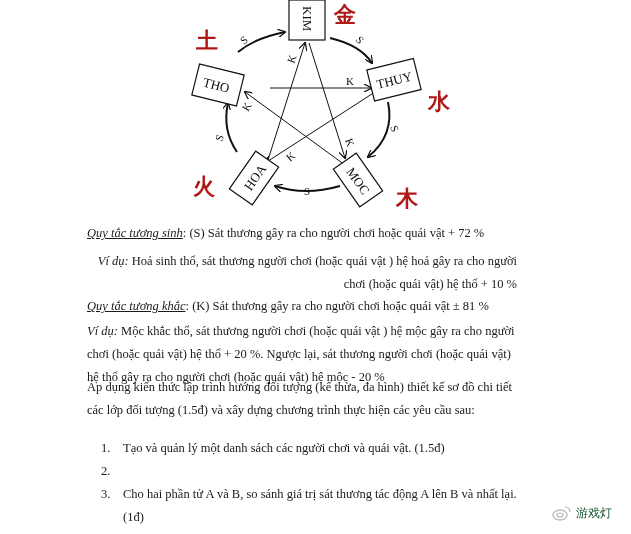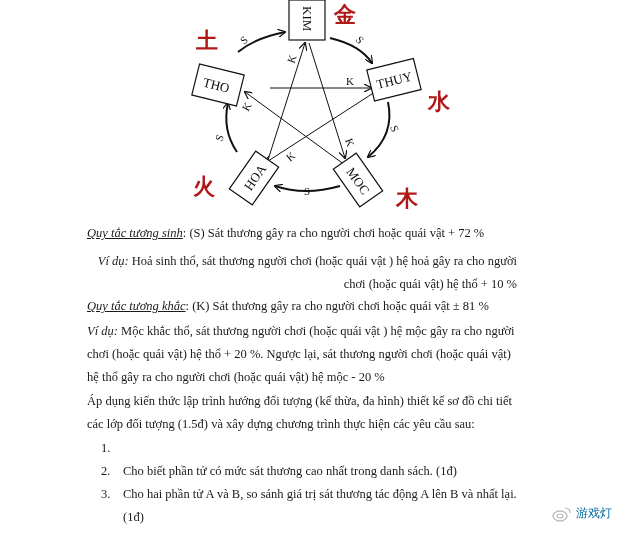--- a/index.html
+++ b/index.html
@@ -7,21 +7,21 @@
     #diagram { position: absolute; left: 0; top: 0; width: 631px; height: 215px; }
     .hanzi { font-family: "DejaVu Sans", sans-serif; font-weight: bold; fill: #b01818; font-size: 22px; }
     .box-label { font-family: "Liberation Serif", serif; font-size: 13px; fill: #111; }
     .edge-label { font-family: "Liberation Serif", serif; font-size: 11px; fill: #111; }
     .text-block { position: absolute; left: 87px; width: 430px; font-size: 12.5px; line-height: 23px; }
     .rule-title { font-weight: normal; font-style: italic; text-decoration: underline; }
     .ex-title { font-style: italic; }
     .list { position: absolute; left: 101px; top: 437px; width: 430px; margin: 0; padding: 0; list-style: none; font-size: 12.5px; line-height: 23px; }
     .list li { display: flex; }
     .list .num { width: 22px; flex: none; }
-    .watermark { position: absolute; left: 552px; top: 505px; display: flex; align-items: flex-end; gap: 4px; color: #0369a1; font-family: "DejaVu Sans", sans-serif; font-size: 12px; }
+    .watermark { position: absolute; left: 552px; top: 505px; display: flex; align-items: flex-start; gap: 4px; color: #14532d; font-family: "DejaVu Sans", sans-serif; font-size: 12px; }
   </style>
 </head>
 <body>
 
 <svg id="diagram" viewBox="0 0 631 215" xmlns="http://www.w3.org/2000/svg">
   <defs>
     <marker id="arr" markerWidth="8" markerHeight="8" refX="7" refY="4" orient="auto" markerUnits="userSpaceOnUse">
       <path d="M0,0 L8,4 L0,8" fill="none" stroke="#111" stroke-width="1.2"></path>
     </marker>
   </defs>
@@ -95,29 +95,29 @@
 </div>
 
 <div class="text-block" style="top:295px;">
   <span class="rule-title">Quy tắc tương khắc</span><span>: (K) Sát thương gây ra cho người chơi hoặc quái vật ± 81 %</span>
 </div>
 
 <div class="text-block" style="top:320px;">
   <span class="ex-title">Ví dụ:</span><span> Mộc khắc thổ, sát thương người chơi (hoặc quái vật ) hệ mộc gây ra cho người chơi (hoặc quái vật)  hệ thổ + 20 %. Ngược lại, sát thương người chơi (hoặc quái vật) hệ thổ gây ra cho người chơi (hoặc quái vật) hệ mộc - 20 %</span>
 </div>
 
-<div class="text-block" style="top:390px;">Áp dụng kiến thức lập trình hướng đối tượng (kế thừa, đa hình) thiết kế sơ đồ chi tiết các lớp đối tượng (1.5đ) và xây dựng chương trình thực hiện các yêu cầu sau:</div>
+<div class="text-block" style="top:376px;">Áp dụng kiến thức lập trình hướng đối tượng (kế thừa, đa hình) thiết kế sơ đồ chi tiết các lớp đối tượng (1.5đ) và xây dựng chương trình thực hiện các yêu cầu sau:</div>
 
 <ul class="list">
   <li>
       <span class="num">1.</span>
+      <span>Tạo và quản lý một danh sách các người chơi và quái vật. (1.5đ)</span>
     </li>
   <li>
       <span class="num">2.</span>
-      <span>Cho biết phần tử có mức sát thương cao nhất trong danh sách. (1đ)</span>
     </li>
   <li>
       <span class="num">3.</span>
       <span>Cho hai phần tử A và B, so sánh giá trị sát thương tác động A lên B và nhất lại. (1đ)</span>
     </li>
 </ul>
 
 <div class="watermark">
   <svg width="20" height="16" viewBox="0 0 20 16">
     <ellipse cx="8" cy="10" rx="7" ry="5" fill="none" stroke="#bbb" stroke-width="1.4"></ellipse>

